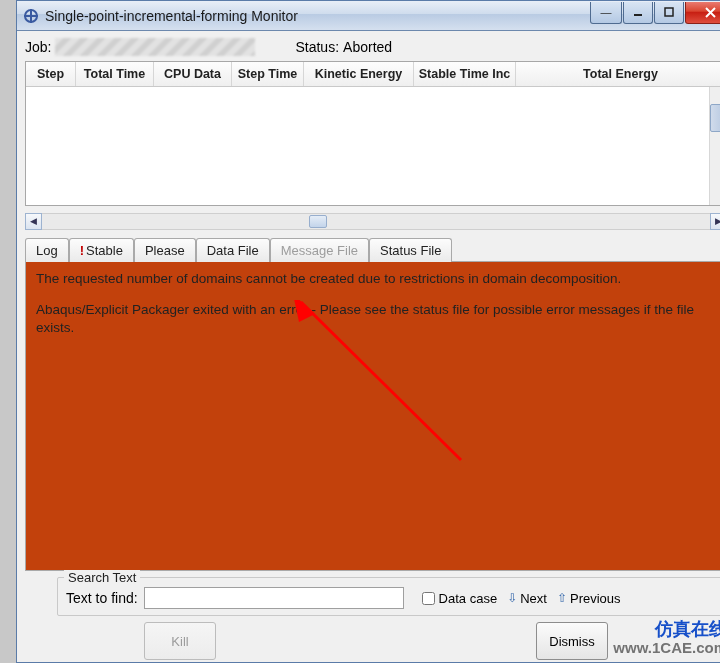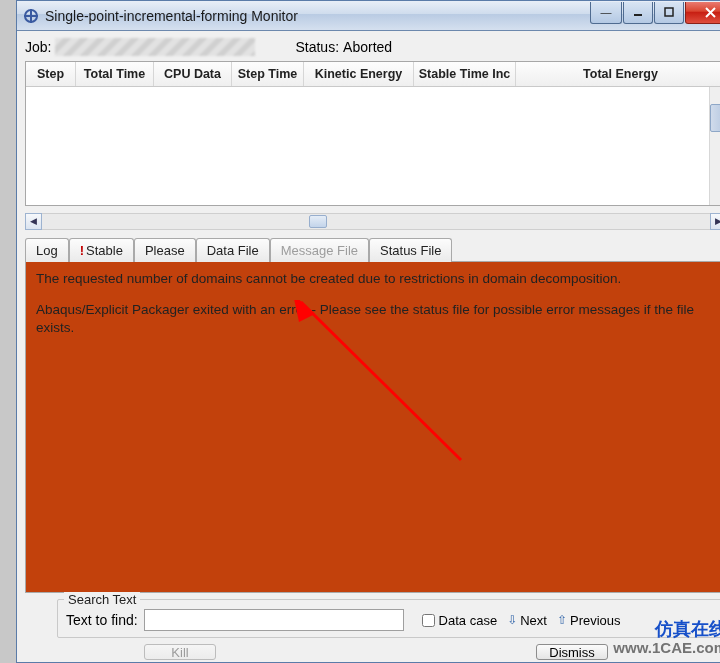--- a/index.html
+++ b/index.html
@@ -228,21 +228,21 @@
     .np-btn { margin-left: 10px; font-size: 13px; display:flex; align-items:center; gap:3px; cursor: default;}
     .np-ico { color: #3366aa; font-size: 12px; }
     .btmrow {
       display: flex;
       justify-content: center;
       gap: 320px;
       padding: 6px 0 0 0;
     }
     .btn {
       min-width: 72px;
-      height: 16px;
+      height: 38px;
       background: linear-gradient(#fbfbfb,#e5e5e5);
       border: 1px solid #8d8d8d;
       border-radius: 3px;
       font-size: 13px;
       display:flex; align-items:center; justify-content:center;
       padding: 0 0;
     }
     .btn.disabled { color: #9c9c9c; border-color: #bcbcbc; background: linear-gradient(#f5f5f5,#ececec);}
     .footer-brand {
       position:absolute;

